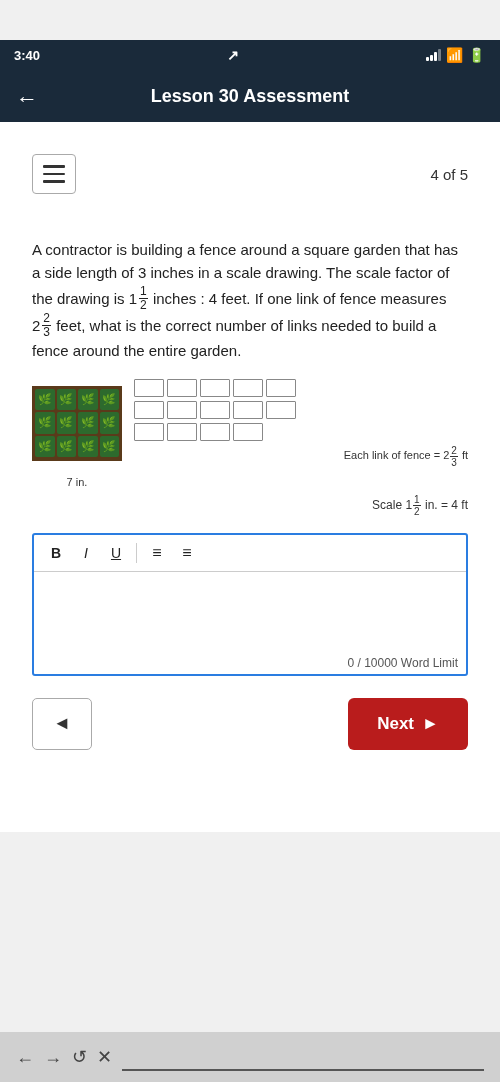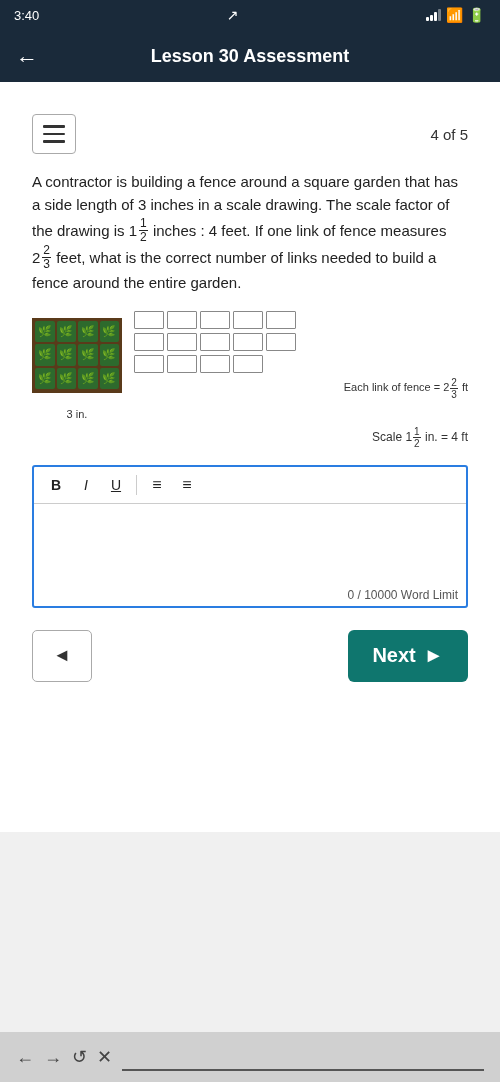--- a/index.html
+++ b/index.html
@@ -15,22 +15,23 @@
 
     
     .status-bar {
       background: #1a2a3a;
       color: white;
       display: flex;
       justify-content: space-between;
       align-items: center;
       padding: 6px 14px;
       font-size: 13px;
-      font-weight: 400;
+      font-weight: 700;
       height: 30px;
+      margin-top: 40px;
     }
     .status-bar-right {
       display: flex;
       align-items: center;
       gap: 5px;
       font-size: 12px;
     }
     .signal-bars {
       display: flex;
       align-items: flex-end;
@@ -111,20 +112,21 @@
       font-size: 15px;
       color: #333;
       font-weight: 500;
     }
 
     
     .question-text {
       font-size: 15px;
       line-height: 1.55;
       color: #222;
+      margin-top: 28px;
     }
     .frac {
       display: inline-flex;
       flex-direction: column;
       align-items: center;
       vertical-align: middle;
       font-size: 12px;
       line-height: 1.1;
       margin: 0 1px;
     }
@@ -282,25 +284,25 @@
       font-size: 18px;
       cursor: pointer;
       display: flex;
       align-items: center;
       justify-content: center;
       color: #333;
     }
     .next-btn {
       width: 120px;
       height: 52px;
-      background: #0f766e;
+      background: #b91c1c;
       color: white;
       border: none;
       border-radius: 6px;
-      font-size: 20px;
+      font-size: 17px;
       font-weight: 600;
       cursor: pointer;
       display: flex;
       align-items: center;
       justify-content: center;
       gap: 8px;
     }
 
     
     .browser-bar {
@@ -418,21 +420,21 @@
         <div class="label-each-link">
           Each link of fence = 2<span class="frac" style="display:inline-flex;flex-direction:column;align-items:center;font-size:10px;line-height:1.1;vertical-align:middle;">
               <span class="num" style="border-bottom:1px solid #333;padding:0 1px;">2</span>
               <span class="den" style="padding:0 1px;">3</span>
             </span> ft
         </div>
       </div>
     </div>
 
     <div class="diagram-labels">
-      <span class="label-3in">3 in.</span>
+      <span class="label-3in">7 in.</span>
     </div>
     <div class="scale-label">
       Scale 1<span class="frac" style="display:inline-flex;flex-direction:column;align-items:center;font-size:10px;line-height:1.1;vertical-align:middle;">
           <span class="num" style="border-bottom:1px solid #333;padding:0 1px;">1</span>
           <span class="den" style="padding:0 1px;">2</span>
         </span> in. = 4 ft
     </div>
   </div>
 
   <div class="text-editor">

